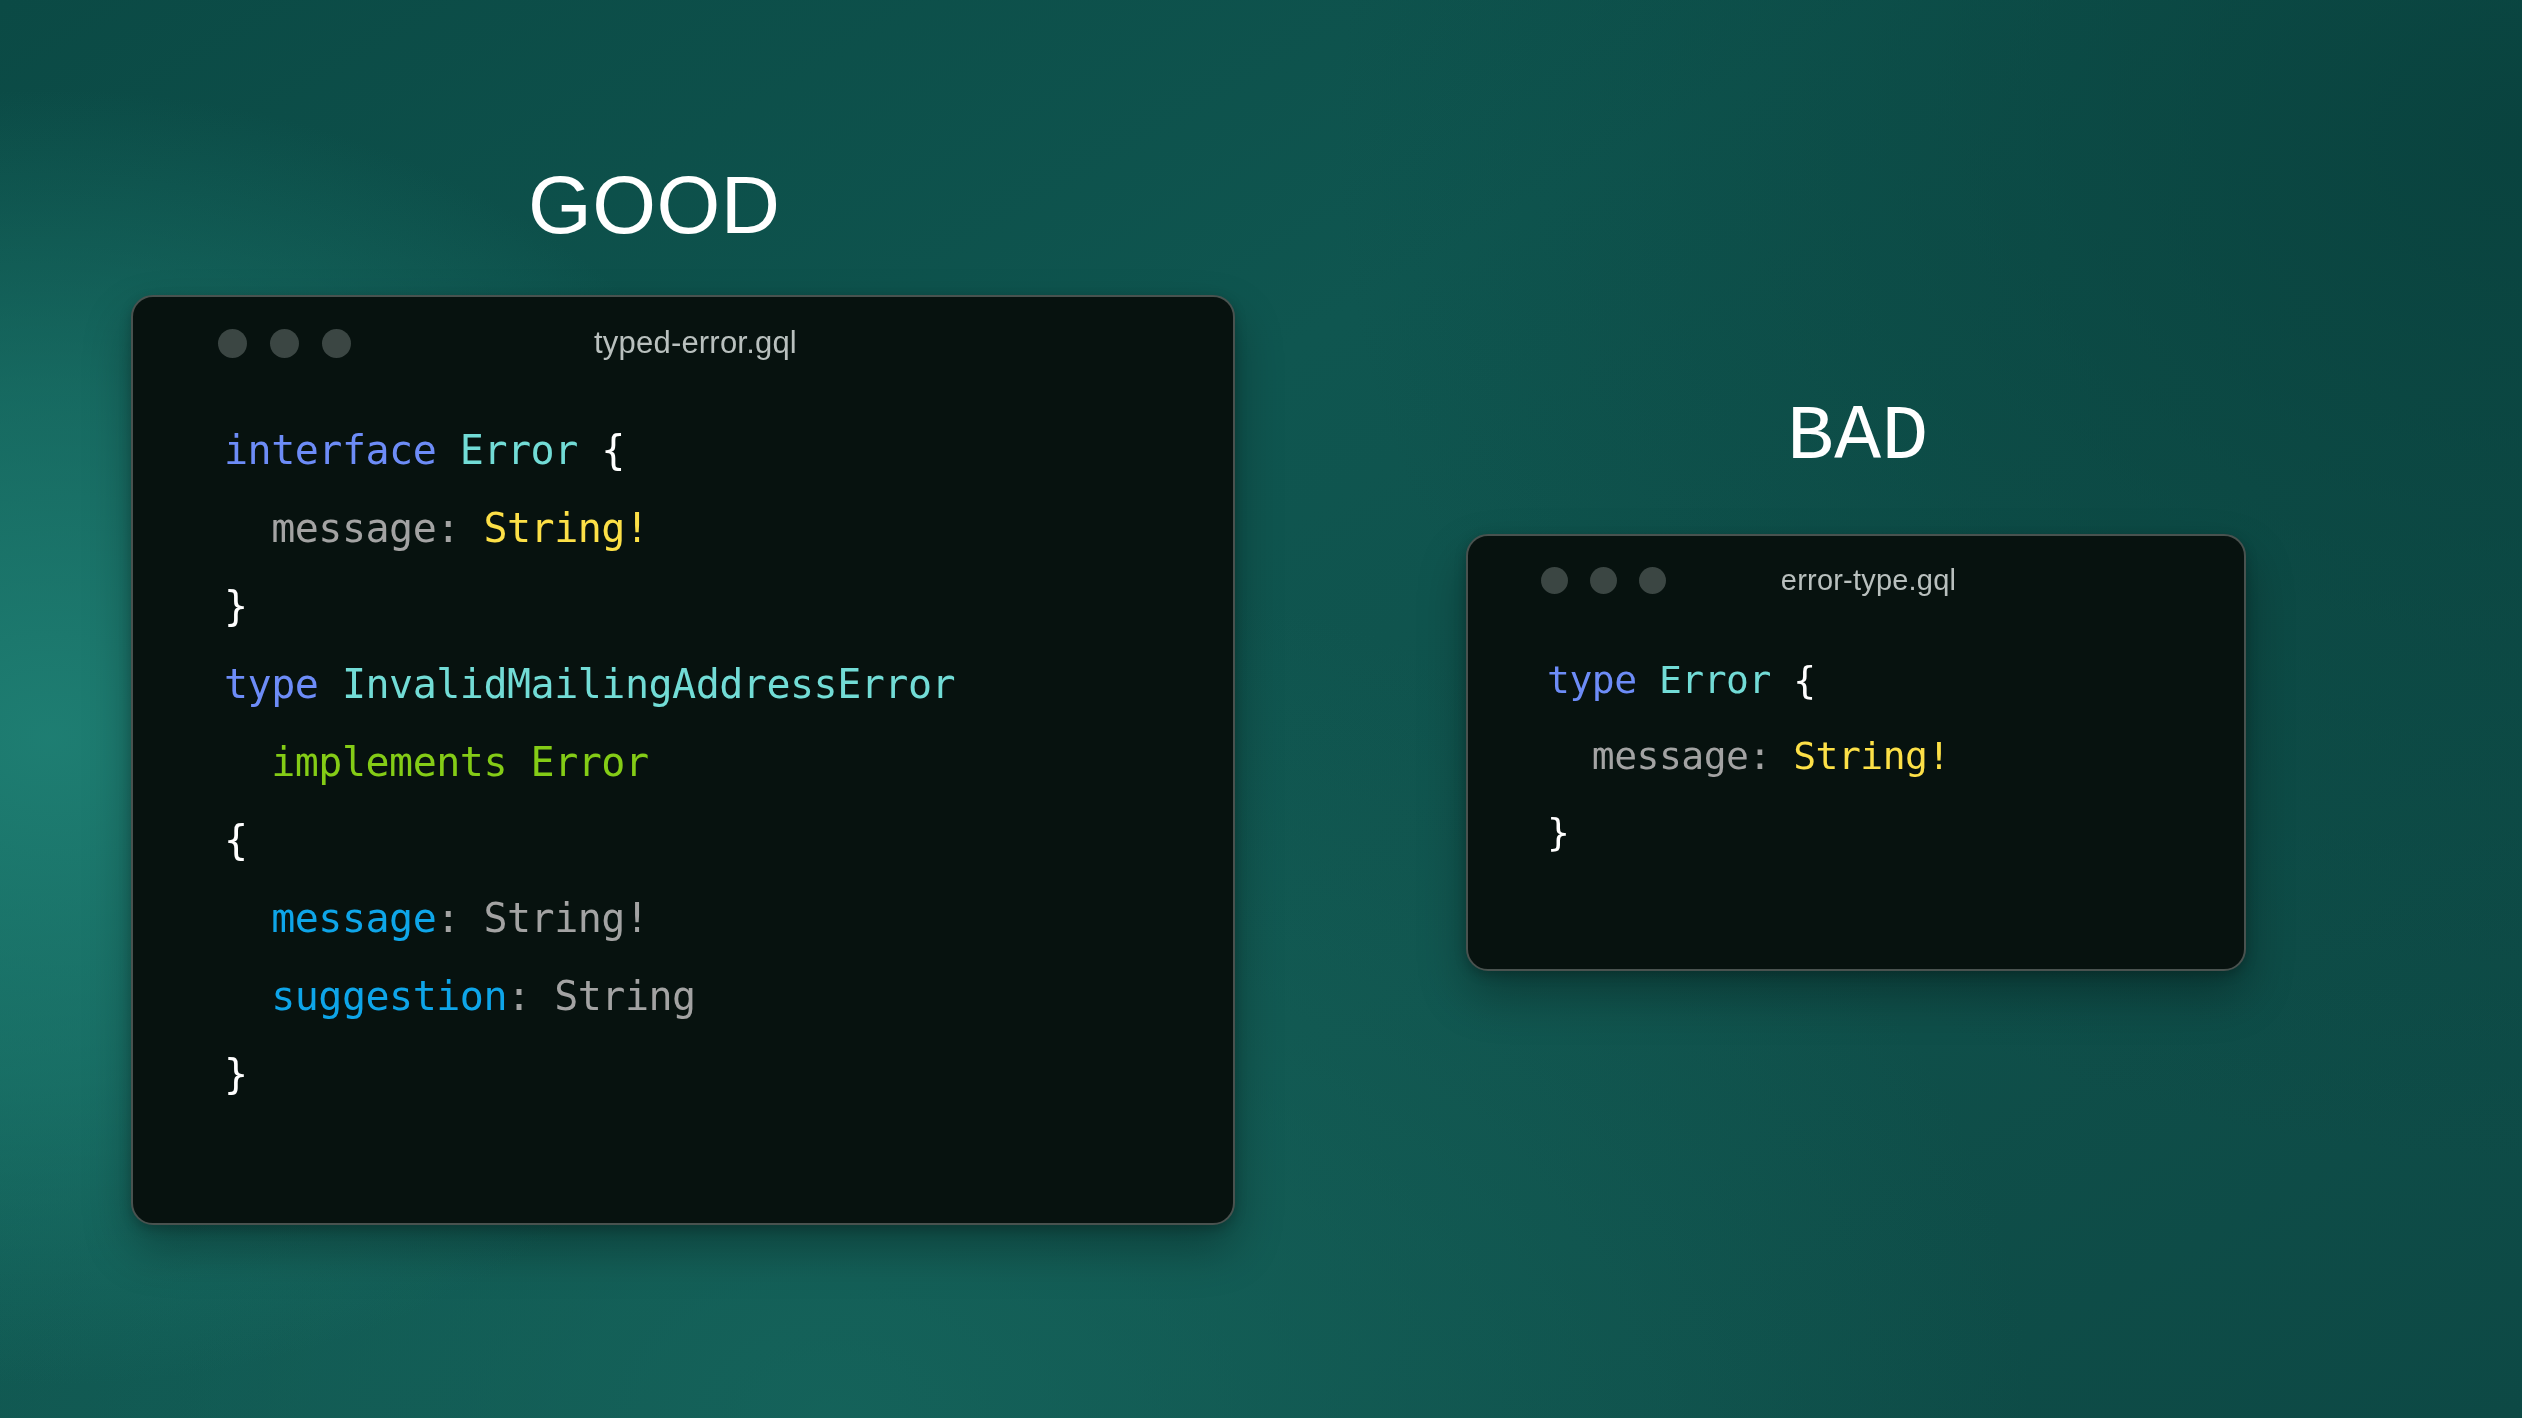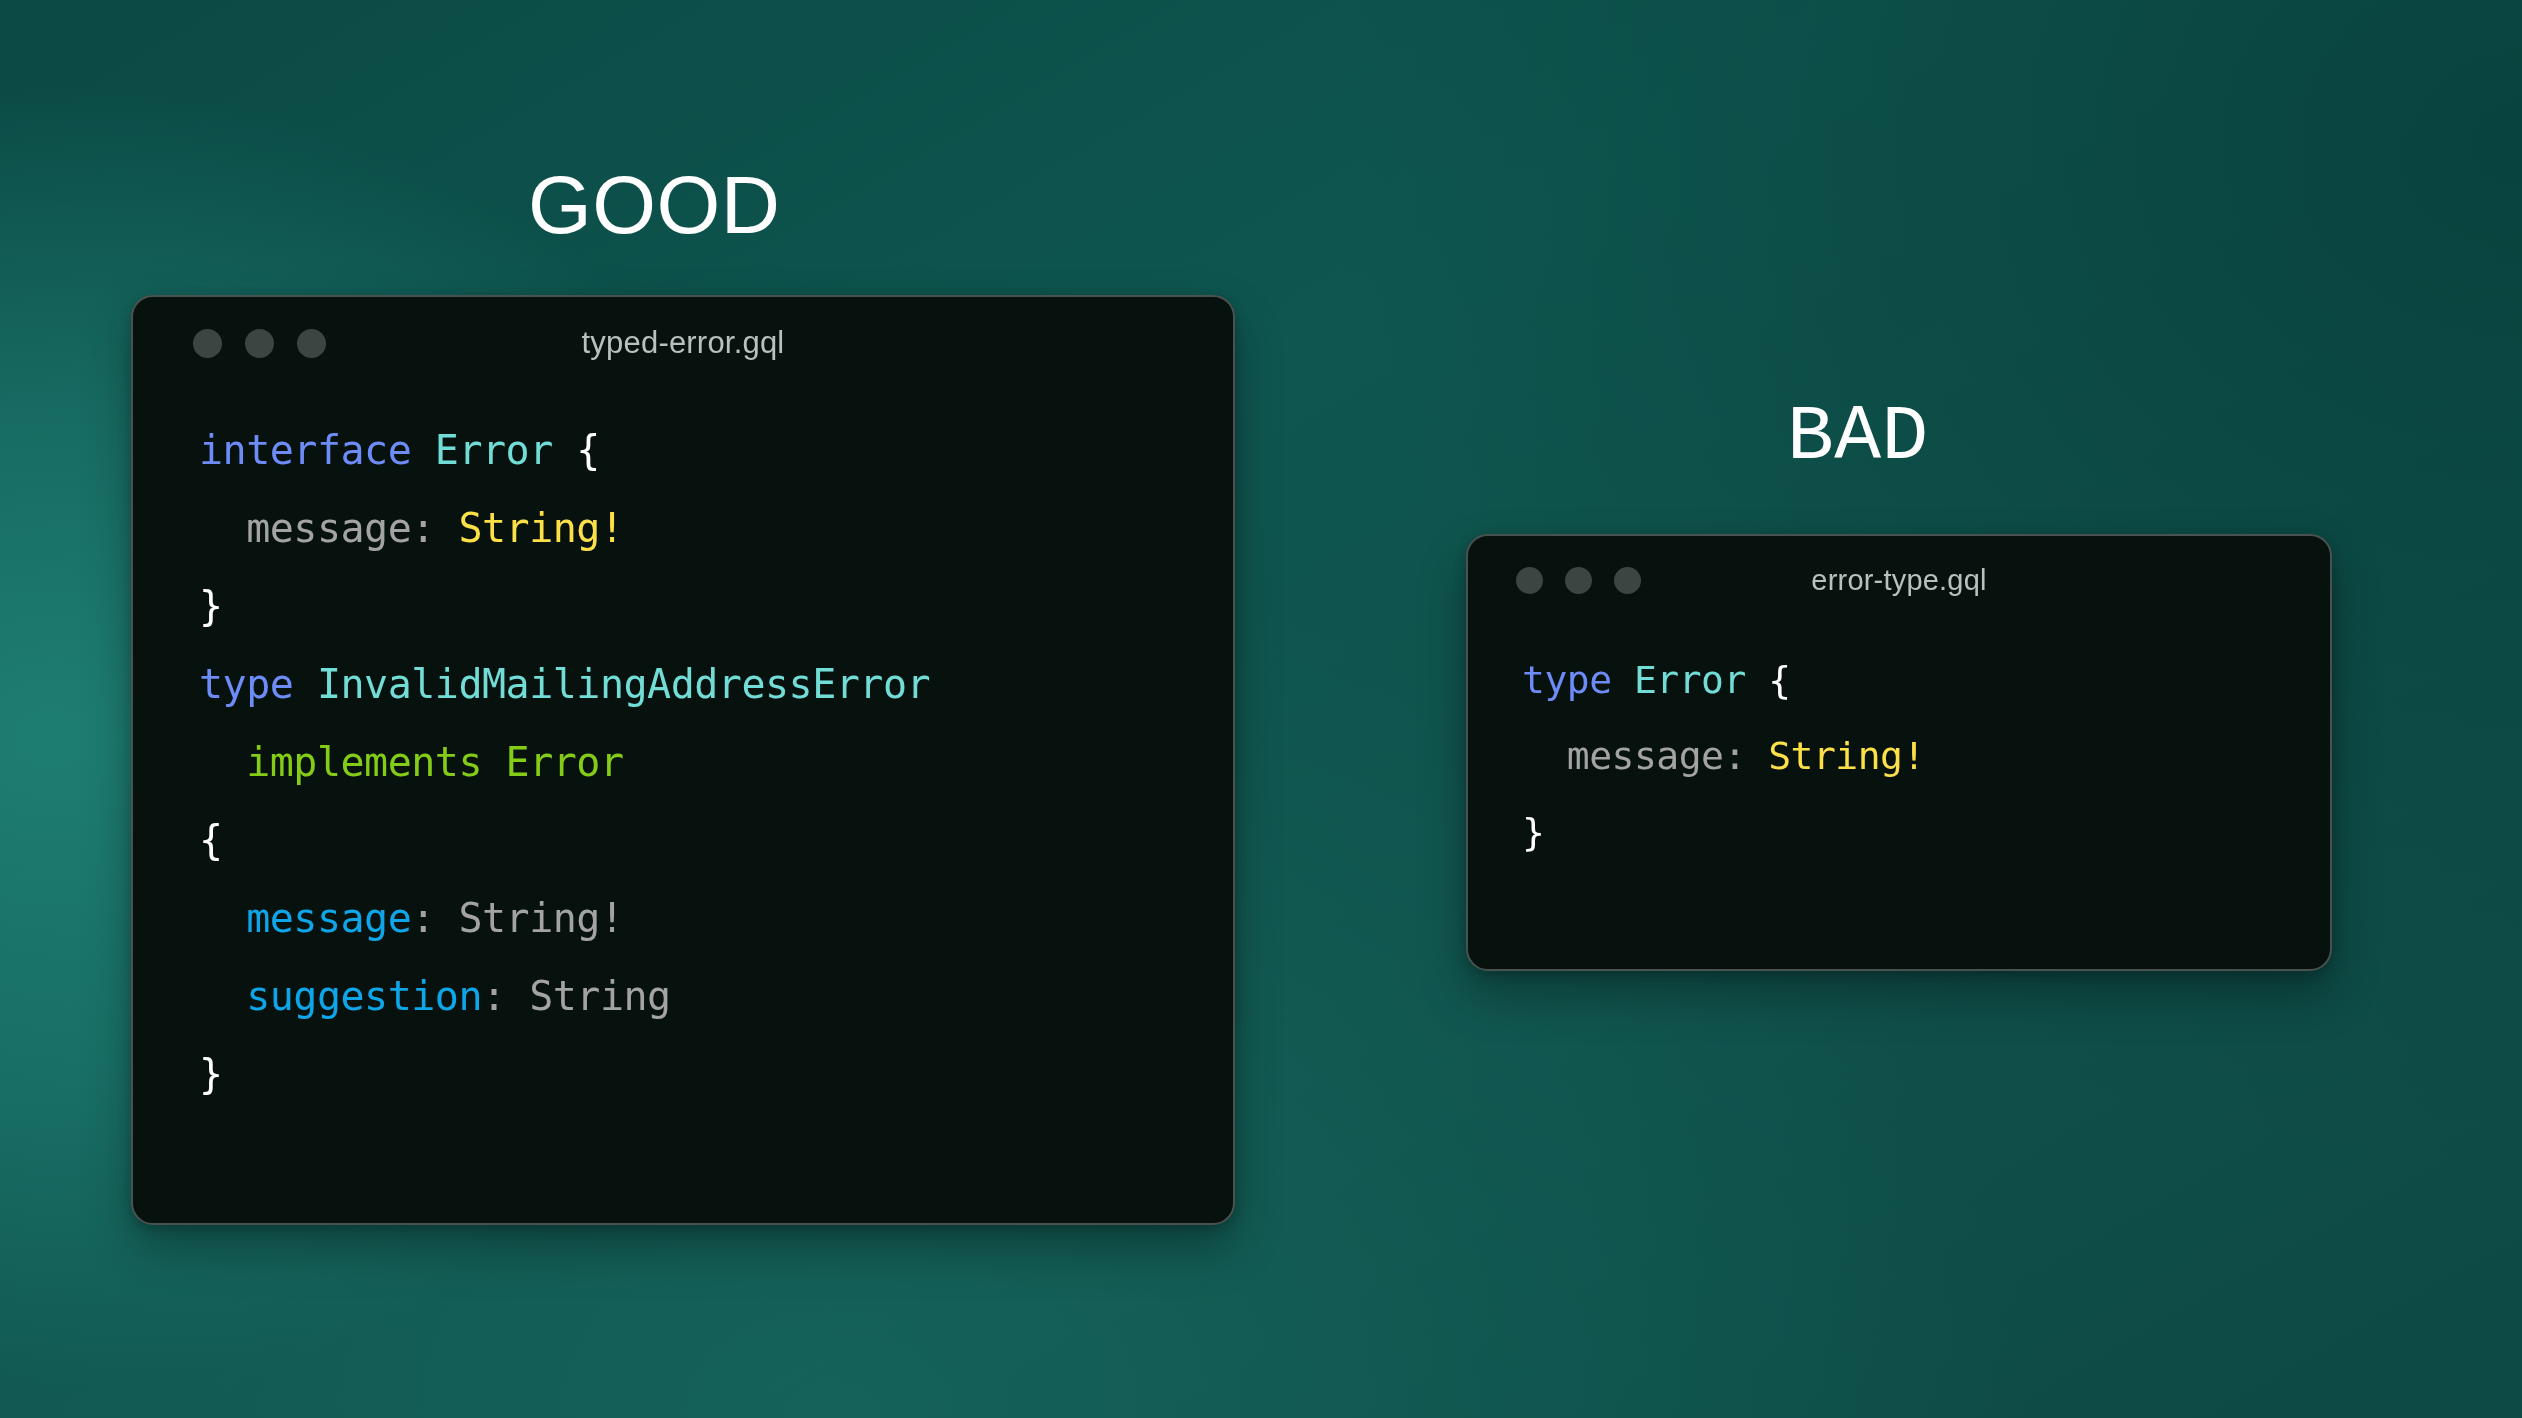--- a/index.html
+++ b/index.html
@@ -51,31 +51,32 @@
 
   
   .card {
     position: absolute;
     background: #07120f;
     border: 2px solid #49524f;
     border-radius: 22px;
     box-sizing: border-box;
     box-shadow: 0 24px 48px rgba(0,0,0,0.30), 0 4px 12px rgba(0,0,0,0.22);
     overflow: hidden;
+    padding-left: 25px;
   }
   #card-good {
     left: 131px;
     top: 295px;
     width: 1104px;
     height: 930px;
   }
   #card-bad {
     left: 1466px;
     top: 534px;
-    width: 866px;
+    width: 780px;
     height: 437px;
   }
 
   .titlebar {
     position: relative;
     display: flex;
     align-items: center;
     height: 92px;
   }
   #card-bad .titlebar { height: 88px; }

